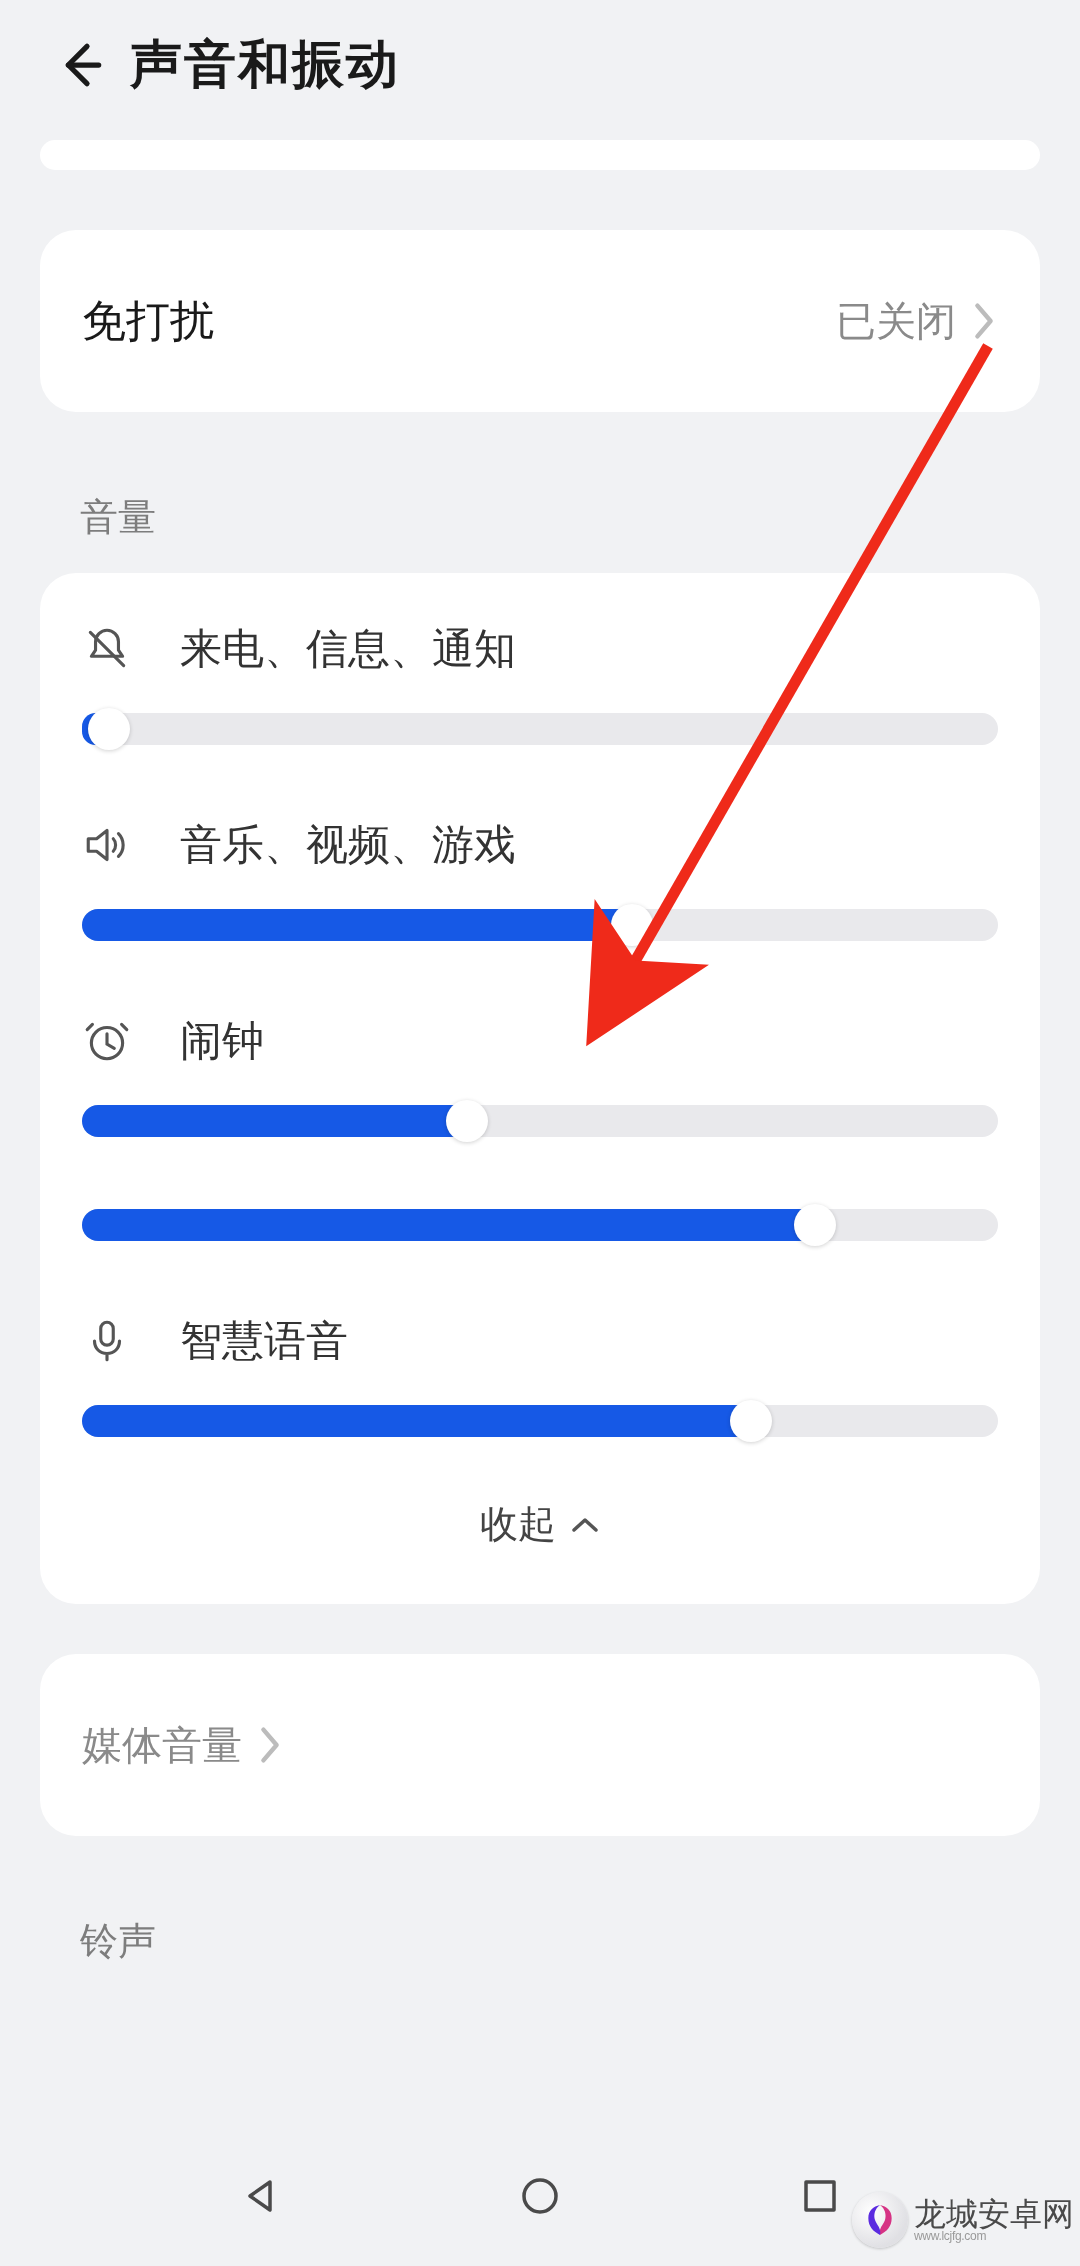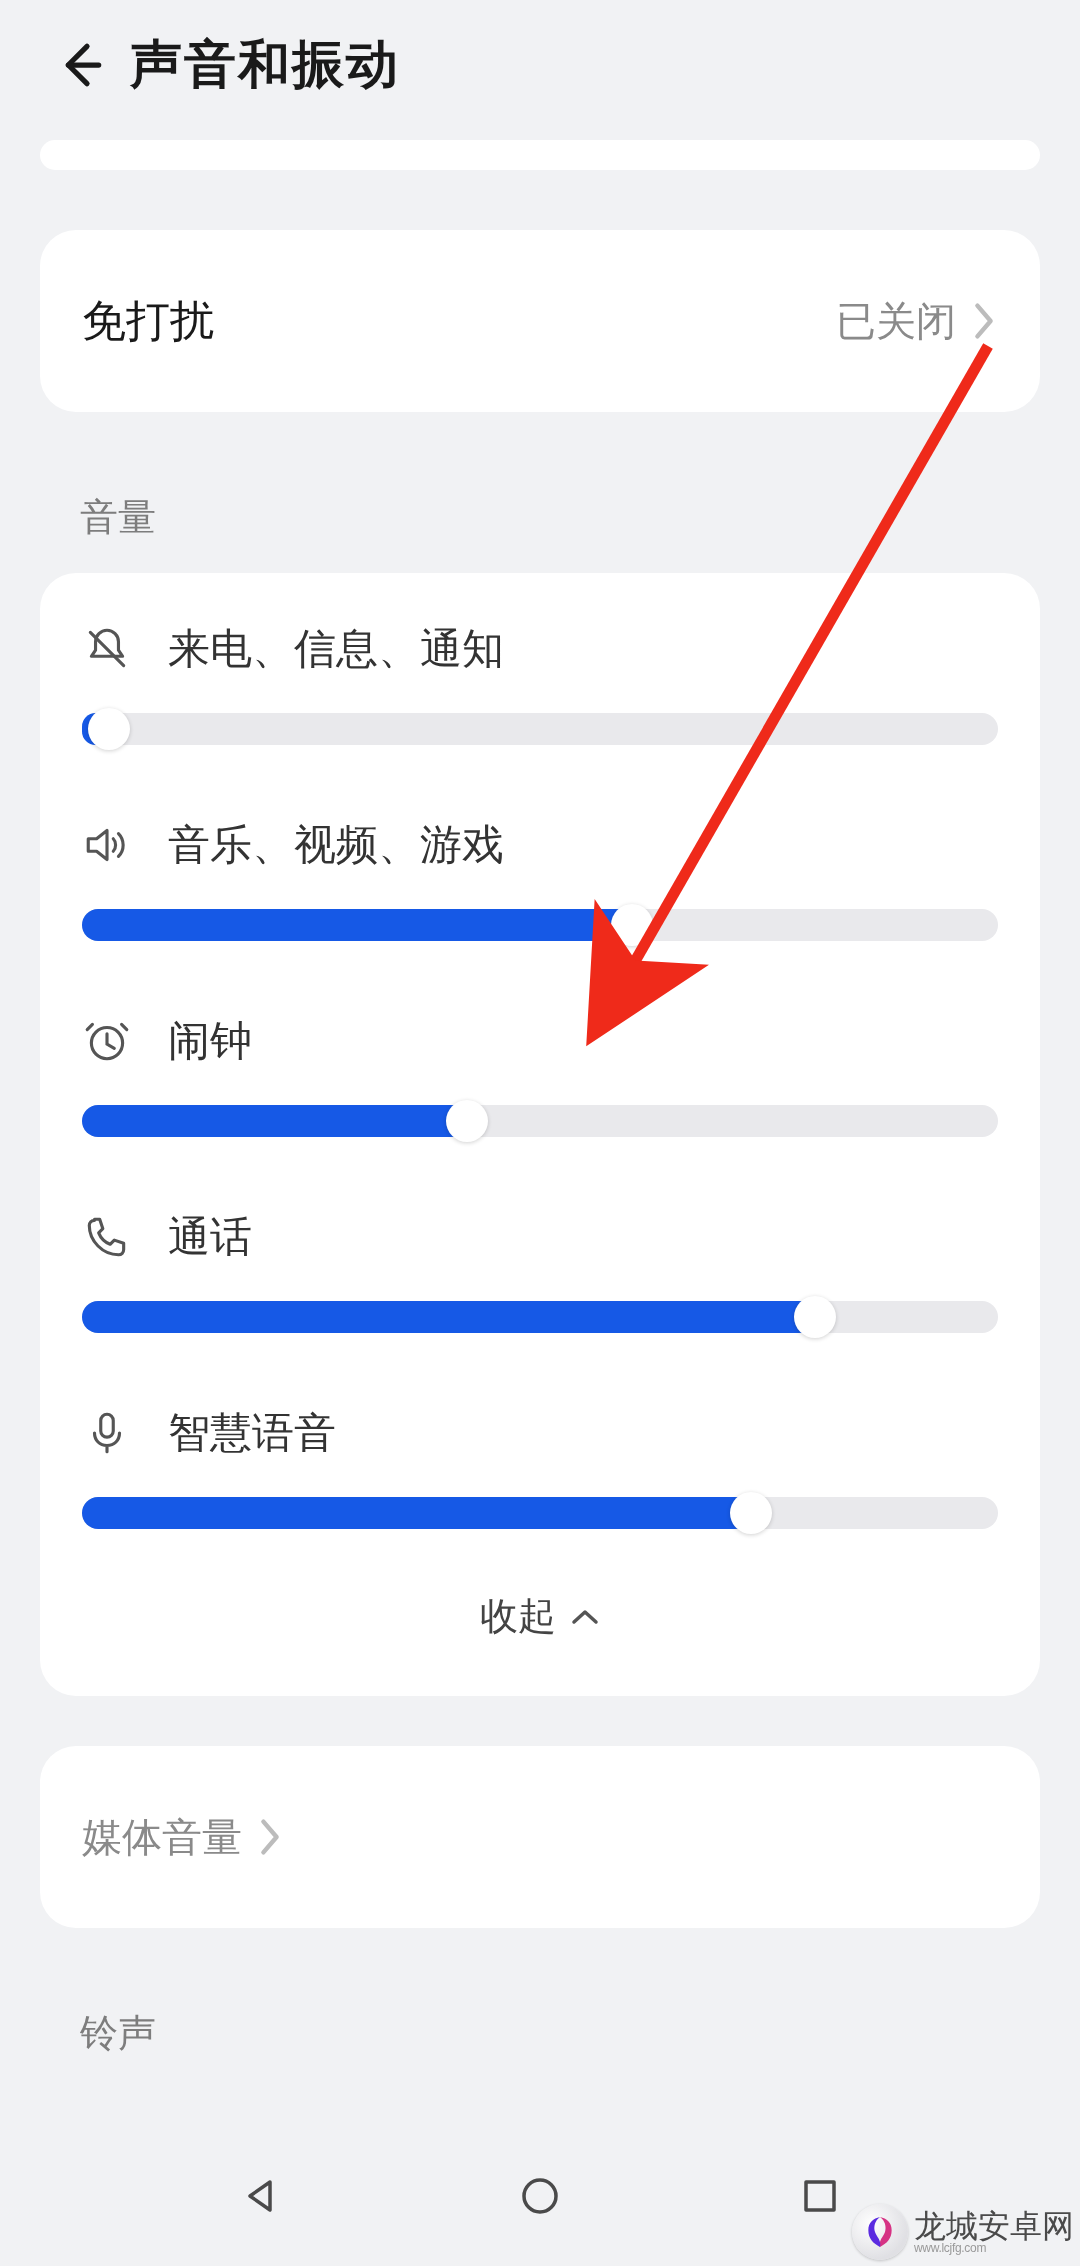--- a/index.html
+++ b/index.html
@@ -64,21 +64,21 @@
   .slider-head {
     display: flex;
     align-items: center;
     margin-bottom: 36px;
   }
   .slider-icon {
     width: 56px;
     display: flex; align-items: center; justify-content: flex-start;
     margin-right: 30px;
   }
-  .slider-label { font-size: 42px; color: #333; }
+  .slider-label { font-size: 42px; color: #333; margin-left: 12px; }
 
   .slider-track {
     position: relative;
     height: 32px;
     background: #e9e9ec;
     border-radius: 20px;
     margin-bottom: 34px;
   }
   .slider-fill {
     position: absolute;
@@ -122,21 +122,21 @@
   .annotation-svg {
     position: absolute;
     left: 0; top: 0;
     width: 1080px; height: 2266px;
     pointer-events: none;
   }
 
   
   .watermark {
     position: absolute;
-    right: 6px; bottom: 6px;
+    right: 6px; bottom: 18px;
     display: flex; align-items: center;
     gap: 6px;
   }
   .wm-text { font-size: 32px; color: #4a4a4a; font-weight: 500; line-height: 1; }
   .wm-sub  { font-size: 12px; color: #999; letter-spacing: -0.3px; line-height: 1; }
   .wm-col  { display:flex; flex-direction:column; align-items:flex-start; }
   .wm-logo {
     width: 56px; height: 56px; border-radius: 50%;
     background: radial-gradient(circle at 35% 35%, #fff 0%, #e0e0e4 70%);
     box-shadow: 0 1px 3px rgba(0,0,0,0.2);
@@ -217,28 +217,20 @@
         </div>
         <div class="slider-label">闹钟</div>
       </div>
       <div class="slider-track">
         <div class="slider-fill" style="width:42%"></div>
         <div class="slider-thumb" style="left:42%"></div>
       </div>
     </div>
 
     <div class="slider-block">
-      <div class="slider-head">
-        <div class="slider-icon">
-          <svg width="50" height="50" viewBox="0 0 48 48">
-            <path d="M12 8c-3 0-5 2-5 5 0 15 13 28 28 28 3 0 5-2 5-5v-6l-9-3-4 4c-5-2-9-6-11-11l4-4-3-9h-5z" fill="none" stroke="#555" stroke-width="3" stroke-linejoin="round"></path>
-          </svg>
-        </div>
-        <div class="slider-label">通话</div>
-      </div>
       <div class="slider-track">
         <div class="slider-fill" style="width:80%"></div>
         <div class="slider-thumb" style="left:80%"></div>
       </div>
     </div>
 
     <div class="slider-block">
       <div class="slider-head">
         <div class="slider-icon">
           <svg width="50" height="50" viewBox="0 0 48 48">

